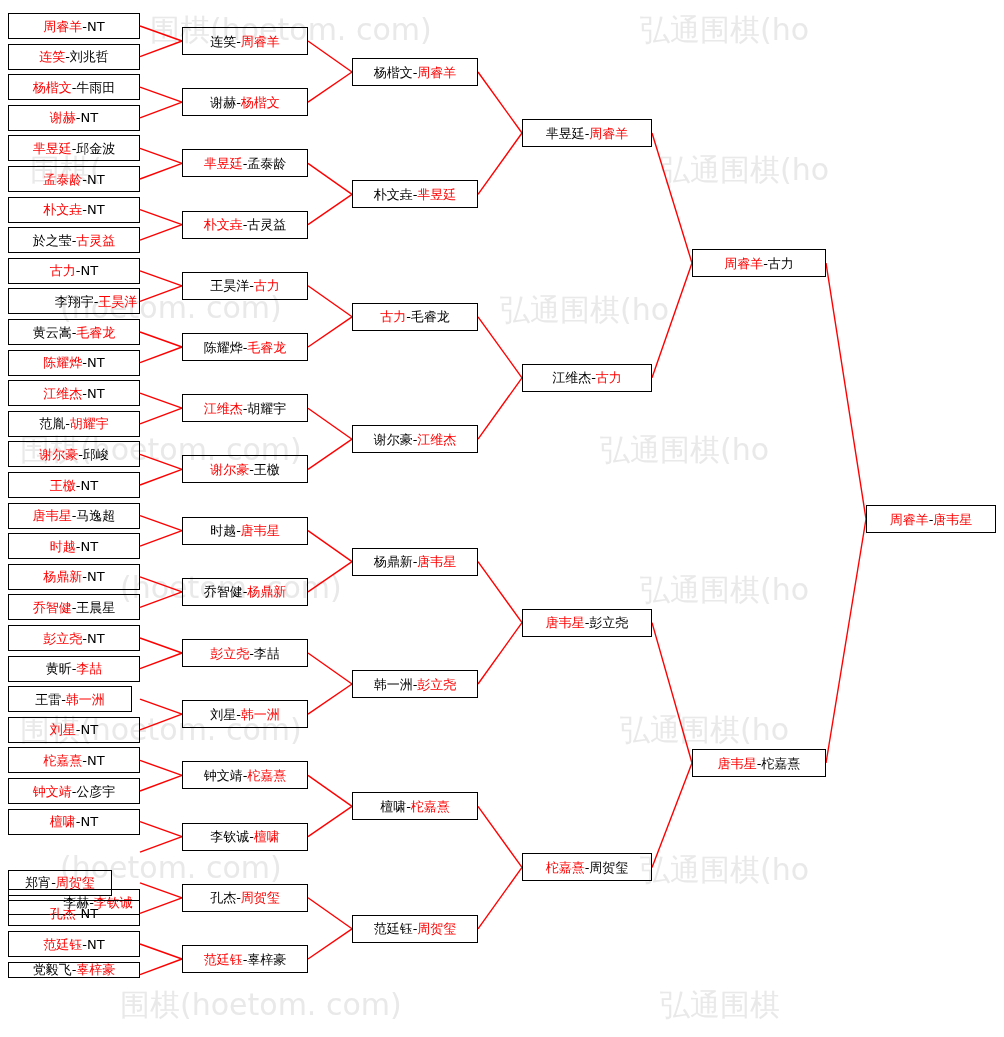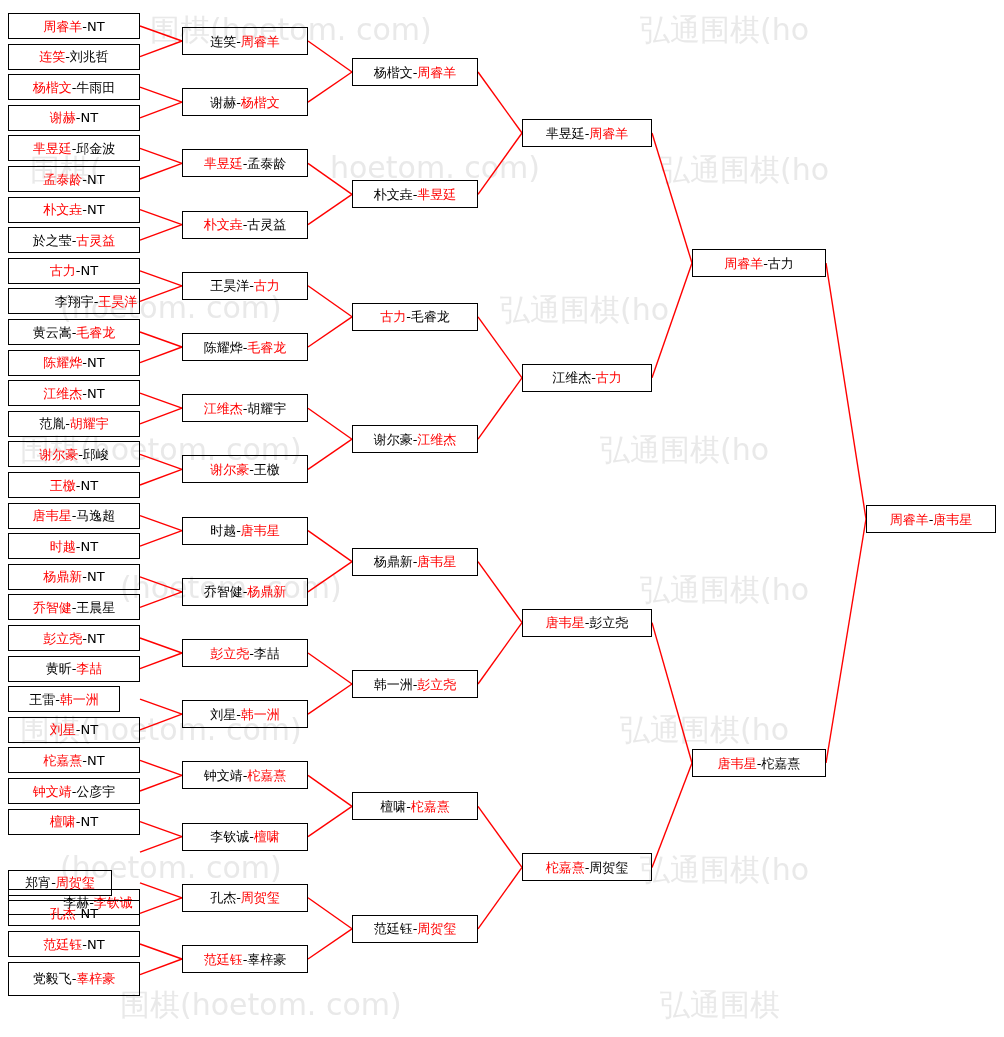--- a/index.html
+++ b/index.html
@@ -49,21 +49,20 @@
     stroke:#ff0000;stroke-width:1.4;fill:none;
   }
 </style>
 </head>
 <body>
 
 <div id="watermark-layer">
     <div class="wm" style="left: 150px; top: 10px;">围棋(hoetom. com)</div>
     <div class="wm" style="left: 640px; top: 10px;">弘通围棋(ho</div>
     <div class="wm" style="left: 30px; top: 150px;">围棋(</div>
-    <div class="wm" style="left: 330px; top: 150px;">hoetom. com)</div>
     <div class="wm" style="left: 660px; top: 150px;">弘通围棋(ho</div>
     <div class="wm" style="left: 60px; top: 290px;">(hoetom. com)</div>
     <div class="wm" style="left: 500px; top: 290px;">弘通围棋(ho</div>
     <div class="wm" style="left: 20px; top: 430px;">围棋(hoetom. com)</div>
     <div class="wm" style="left: 600px; top: 430px;">弘通围棋(ho</div>
     <div class="wm" style="left: 120px; top: 570px;">(hoetom. com)</div>
     <div class="wm" style="left: 640px; top: 570px;">弘通围棋(ho</div>
     <div class="wm" style="left: 20px; top: 710px;">围棋(hoetom. com)</div>
     <div class="wm" style="left: 620px; top: 710px;">弘通围棋(ho</div>
     <div class="wm" style="left: 60px; top: 850px;">(hoetom. com)</div>
@@ -243,21 +242,21 @@
     <div class="node" style="left: 8px; top: 625px; width: 132px; height: 26px;">
       <span class="w">彭立尧</span>
       <span class="sep">-</span>
       <span class="l">NT</span>
     </div>
     <div class="node" style="left: 8px; top: 655.6px; width: 132px; height: 26px;">
       <span class="l">黄昕</span>
       <span class="sep">-</span>
       <span class="w">李喆</span>
     </div>
-    <div class="node" style="left: 8px; top: 686.2px; width: 112px; height: 26px;">
+    <div class="node" style="left: 8px; top: 686.2px; width: 124px; height: 26px;">
       <span class="l">王雷</span>
       <span class="sep">-</span>
       <span class="w">韩一洲</span>
     </div>
     <div class="node" style="left: 8px; top: 716.8px; width: 132px; height: 26px;">
       <span class="w">刘星</span>
       <span class="sep">-</span>
       <span class="l">NT</span>
     </div>
     <div class="node" style="left: 8px; top: 747.4px; width: 132px; height: 26px;">
@@ -288,21 +287,21 @@
     <div class="node" style="left: 8px; top: 900.4px; width: 132px; height: 26px;">
       <span class="w">孔杰</span>
       <span class="sep">-</span>
       <span class="l">NT</span>
     </div>
     <div class="node" style="left: 8px; top: 931px; width: 132px; height: 26px;">
       <span class="w">范廷钰</span>
       <span class="sep">-</span>
       <span class="l">NT</span>
     </div>
-    <div class="node" style="left: 8px; top: 961.6px; width: 132px; height: 34px;">
+    <div class="node" style="left: 8px; top: 961.6px; width: 132px; height: 16px;">
       <span class="l">党毅飞</span>
       <span class="sep">-</span>
       <span class="w">辜梓豪</span>
     </div>
     <div class="node" style="left: 182px; top: 27px; width: 126px; height: 28px;">
       <span class="l">连笑</span>
       <span class="sep">-</span>
       <span class="w">周睿羊</span>
     </div>
     <div class="node" style="left: 182px; top: 88.2px; width: 126px; height: 28px;">

